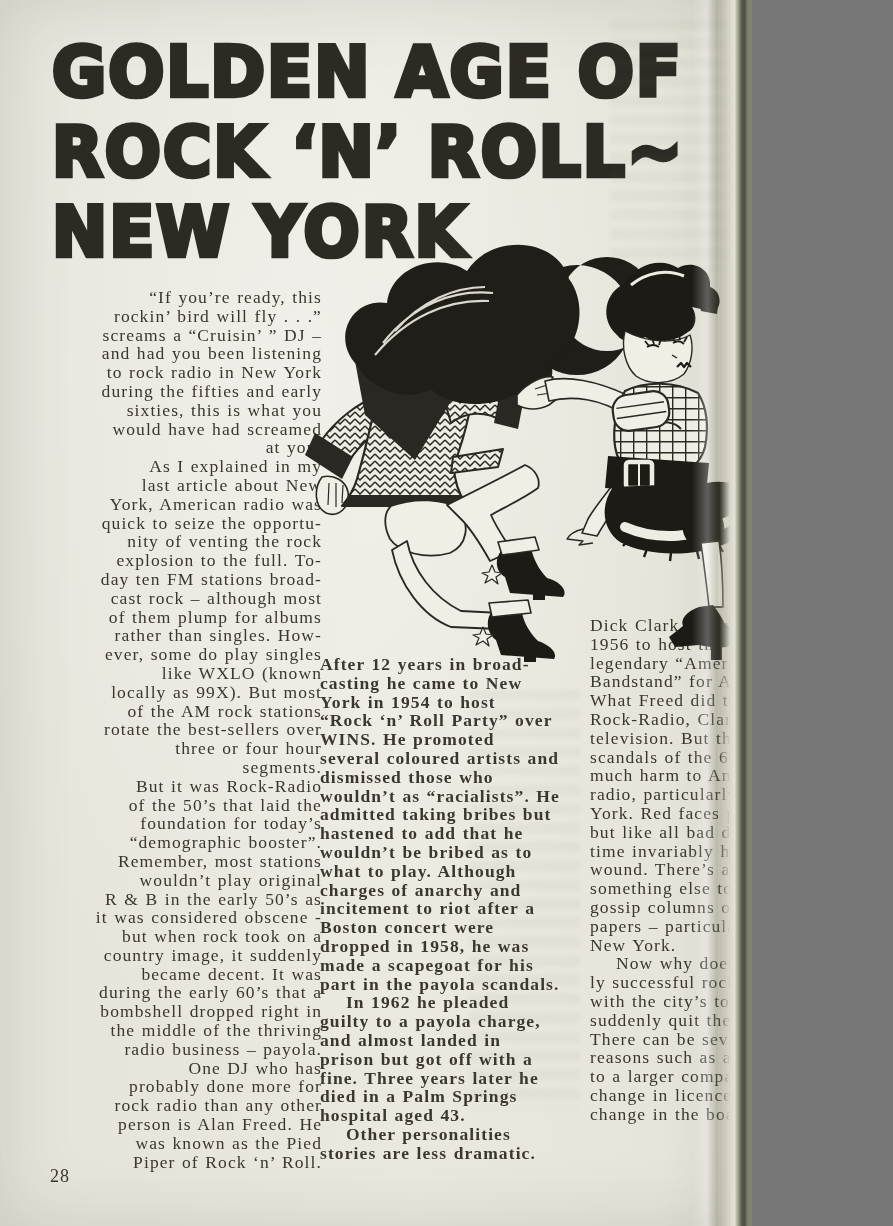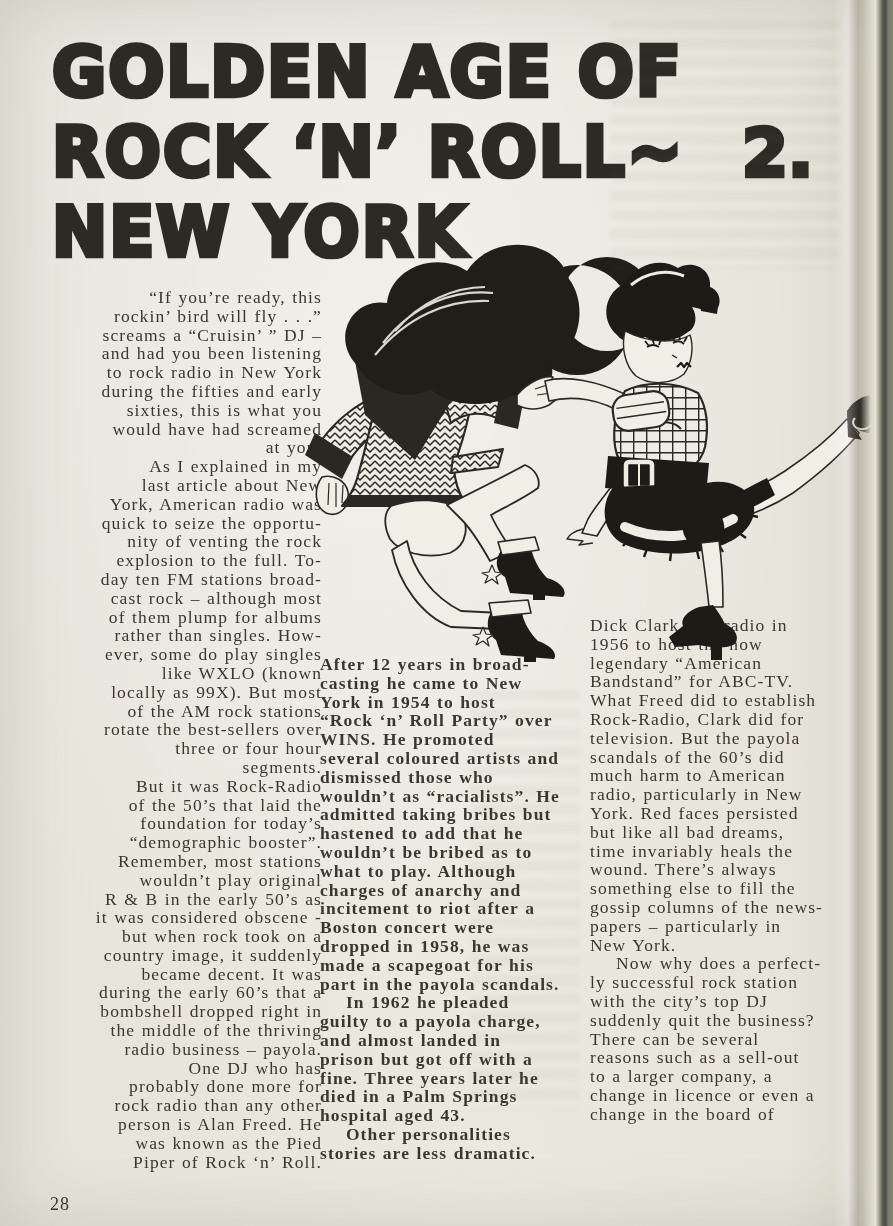--- a/index.html
+++ b/index.html
@@ -1,17 +1,17 @@
 <!DOCTYPE html>
 <html><head>
 <meta charset="utf-8">
 <style>
   html,body{margin:0;padding:0;background:#777;}
   #page{
-    position:relative;width:893px;height:1226px;overflow:hidden;
+    position:relative;width:752px;height:1226px;overflow:hidden;
     background:
       radial-gradient(ellipse at 40% 30%, rgba(255,255,255,.35), rgba(0,0,0,0) 60%),
       linear-gradient(90deg,#e6e3da 0%,#ebe8df 55%,#e7e4da 88%,#dedbd0 96%,#d4d2c6 100%),
       #e9e6dd;
     font-family:"Liberation Serif","DejaVu Serif",serif;
     color:#39362f;
     box-shadow:inset 0 0 70px rgba(90,88,70,.18);
   }
   
   .edge{
@@ -49,21 +49,21 @@
   }
   .col{
     position:absolute;white-space:pre-wrap;
     font-size:17.5px;line-height:18.8px;
     letter-spacing:1.1px;word-spacing:1px;
     color:#3a372f;
   }
   #col1{left:50px;top:288px;width:272px;text-align:right;}
   #col2{left:320px;top:655px;width:268px;font-weight:bold;}
   #col3{left:590px;top:616px;width:276px;}
-  .pagenum{position:absolute;left:50px;top:1166px;font-size:18px;letter-spacing:1px;color:#3a372f;margin-top:28px;}
+  .pagenum{position:absolute;left:50px;top:1166px;font-size:18px;letter-spacing:1px;color:#3a372f;}
   #art{position:absolute;left:295px;top:243px;}
 </style>
 </head>
 <body>
 
 <div id="page">
 
   <div class="title-line" style="top:34px">GOLDEN AGE OF</div>
   <div class="title-line" style="top:114px">ROCK ‘N’ ROLL~</div>
   <div class="issue-num">2.</div>

